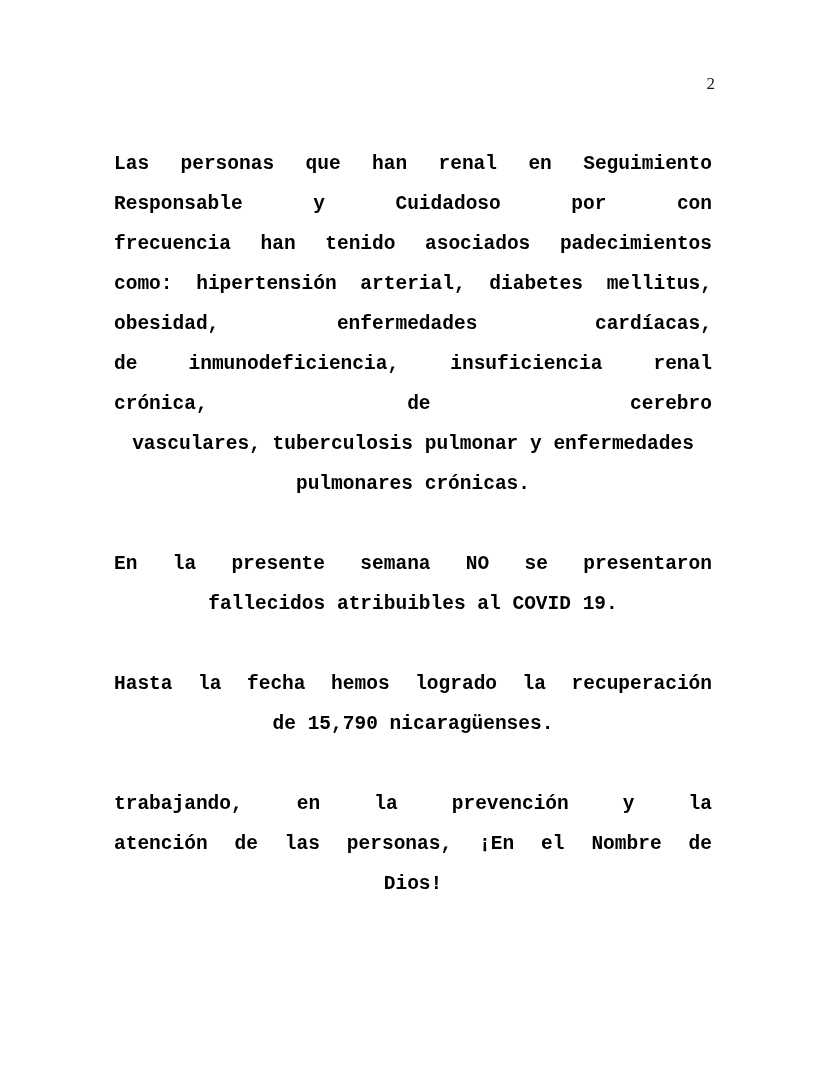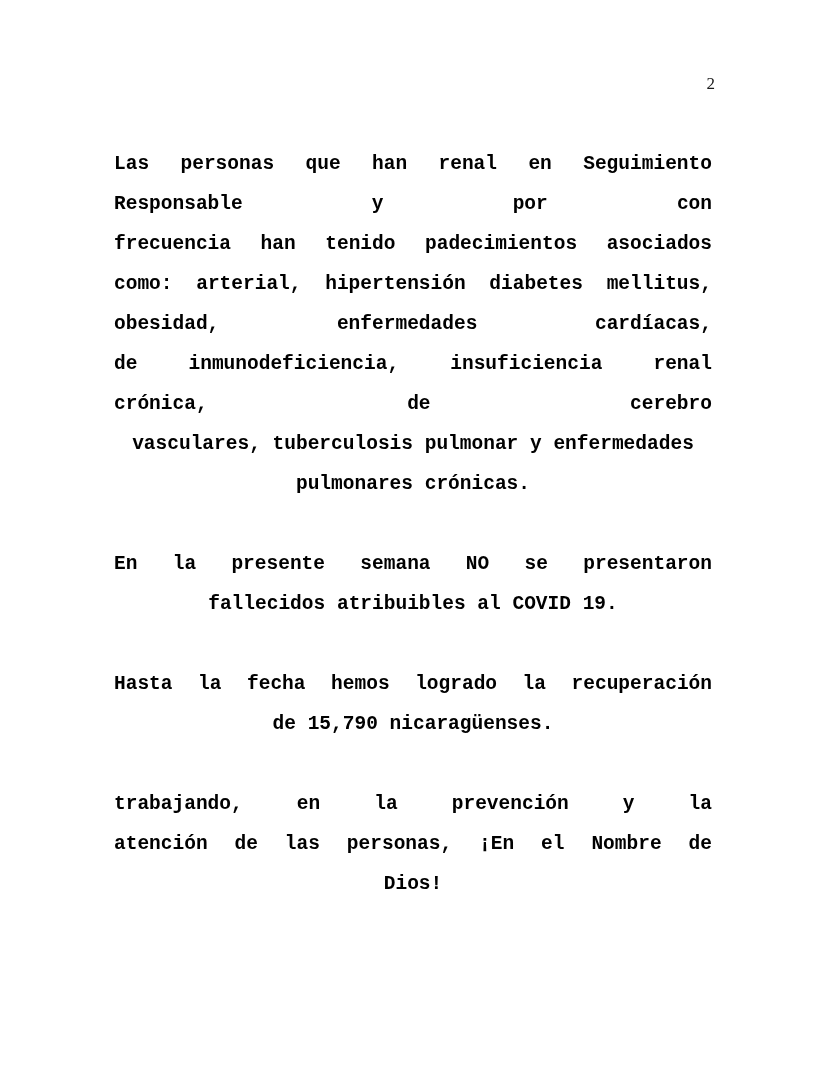--- a/index.html
+++ b/index.html
@@ -100,34 +100,35 @@
           <span class="w">personas</span>
           <span class="w">que</span>
           <span class="w">han</span>
           <span class="w">renal</span>
           <span class="w">en</span>
           <span class="w">Seguimiento</span>
         </span>
         <span class="tline just">
           <span class="w">Responsable</span>
           <span class="w">y</span>
+          <span class="w">Cuidadoso</span>
           <span class="w">por</span>
           <span class="w">con</span>
         </span>
         <span class="tline just">
           <span class="w">frecuencia</span>
           <span class="w">han</span>
           <span class="w">tenido</span>
+          <span class="w">asociados</span>
           <span class="w">padecimientos</span>
-          <span class="w">asociados</span>
         </span>
         <span class="tline just">
           <span class="w">como:</span>
+          <span class="w">hipertensión</span>
           <span class="w">arterial,</span>
-          <span class="w">hipertensión</span>
           <span class="w">diabetes</span>
           <span class="w">mellitus,</span>
         </span>
         <span class="tline just">
           <span class="w">obesidad,</span>
           <span class="w">enfermedades</span>
           <span class="w">cardíacas,</span>
         </span>
         <span class="tline just">
           <span class="w">de</span>

